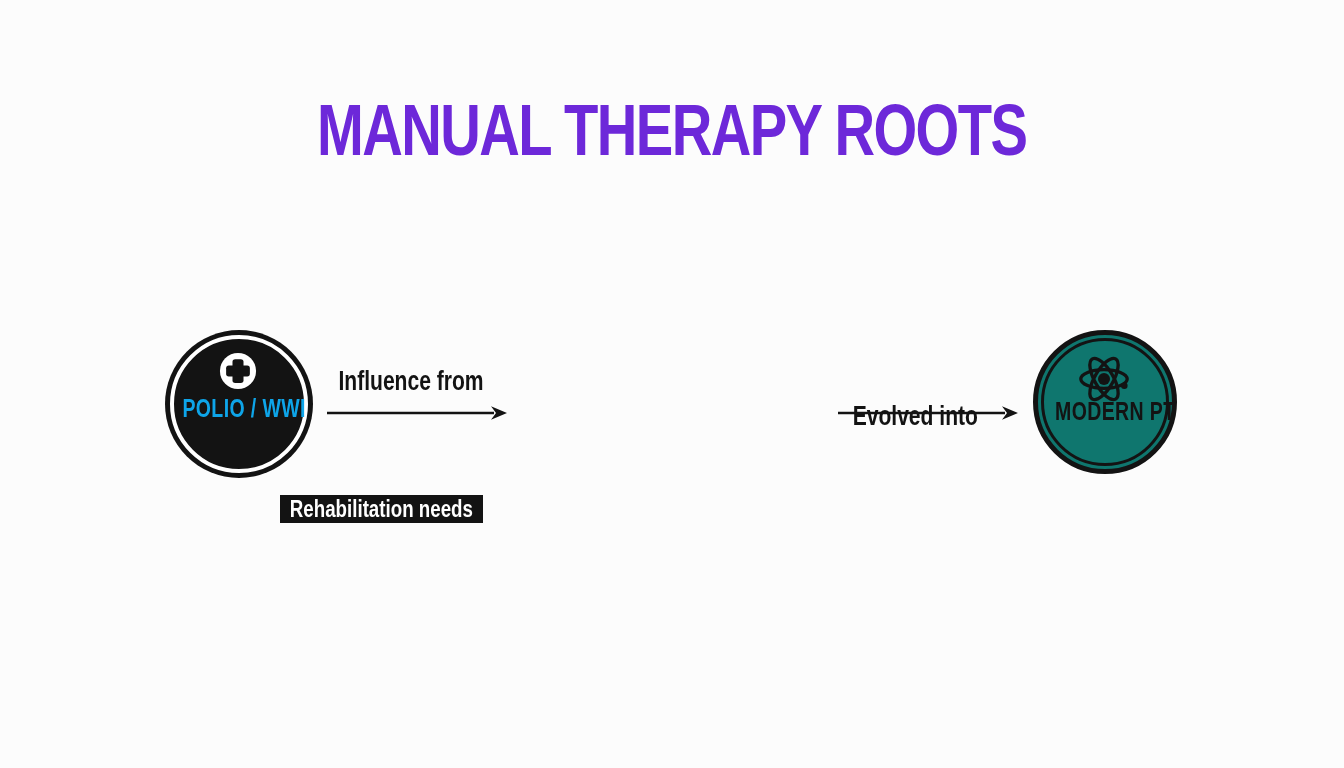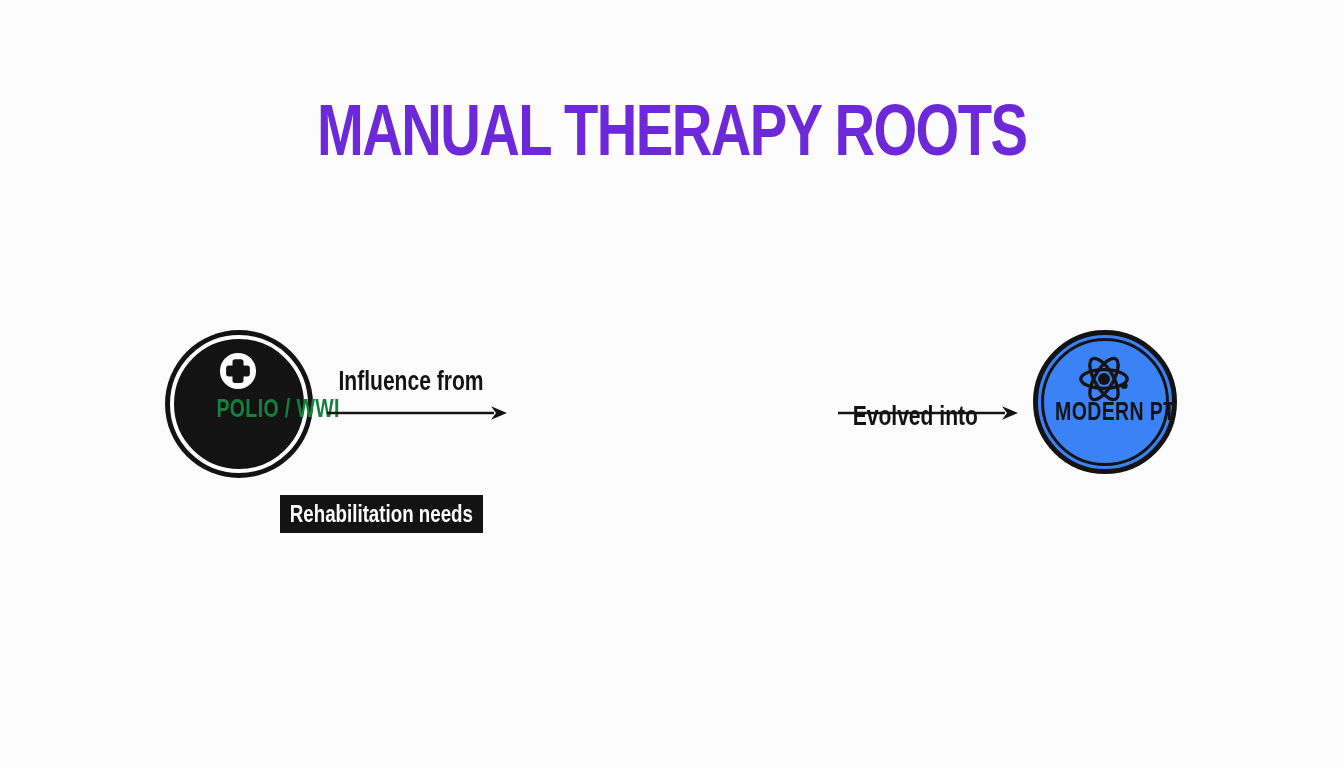--- a/index.html
+++ b/index.html
@@ -38,21 +38,21 @@
     border-radius: 50%;
     box-sizing: border-box;
   }
 
   .node-dark { background: #131313; }
 
   .node-left   { left: 165px; top: 330px; width: 148px; height: 148px; }
   .node-center { left: 518px; top: 266px; width: 304px; height: 304px; }
   .node-right  {
     left: 1033px; top: 330px; width: 144px; height: 144px;
-    background: #3b82f6;
+    background: #0f766e;
     border: 5px solid #131313;
   }
 
   .ring-white {
     position: absolute;
     border-radius: 50%;
     border: 4px solid #ffffff;
     inset: 5px;
     pointer-events: none;
   }
@@ -67,21 +67,21 @@
   }
 
   .node-label {
     position: absolute;
     left: 0;
     width: 100%;
     text-align: center;
     font-weight: 800;
     letter-spacing: 0.5px;
   }
-  .label-light { color: #15803d; padding-left: 34px; }
+  .label-light { color: #0ea5e9; }
   .label-dark  { color: #131313; }
 
   .node-left .node-label   { top: 66px;  font-size: 25px; line-height: 25px; }
   .node-center .node-label { top: 134px; font-size: 35px; line-height: 36px; letter-spacing: 1px; }
   .node-right .node-label  { top: 63px;  font-size: 25px; line-height: 26px; }
 
   .icon { position: absolute; }
   .cross-icon { left: 54px;  top: 22px;  }
   .hand-icon  { left: 118px; top: 175px; }
   .atom-icon  { left: 37px;  top: 15px;  }
@@ -100,21 +100,21 @@
     font-size: 27px;
     line-height: 28px;
     font-weight: 800;
     color: #131313;
   }
   .arrow-label-left  { left: 318px; top: 367px; }
   .arrow-label-right { left: 835px; top: 367px; margin-top: 35px; }
 
   .tag {
     position: absolute;
-    height: 38px;
+    height: 28px;
     background: #131313;
     color: #ffffff;
     display: flex;
     align-items: center;
     justify-content: center;
     font-size: 24px;
     font-weight: 800;
   }
   .tag-left  { left: 280px; top: 495px; width: 203px; }
   .tag-right { left: 864px; top: 495px; width: 206px; }

